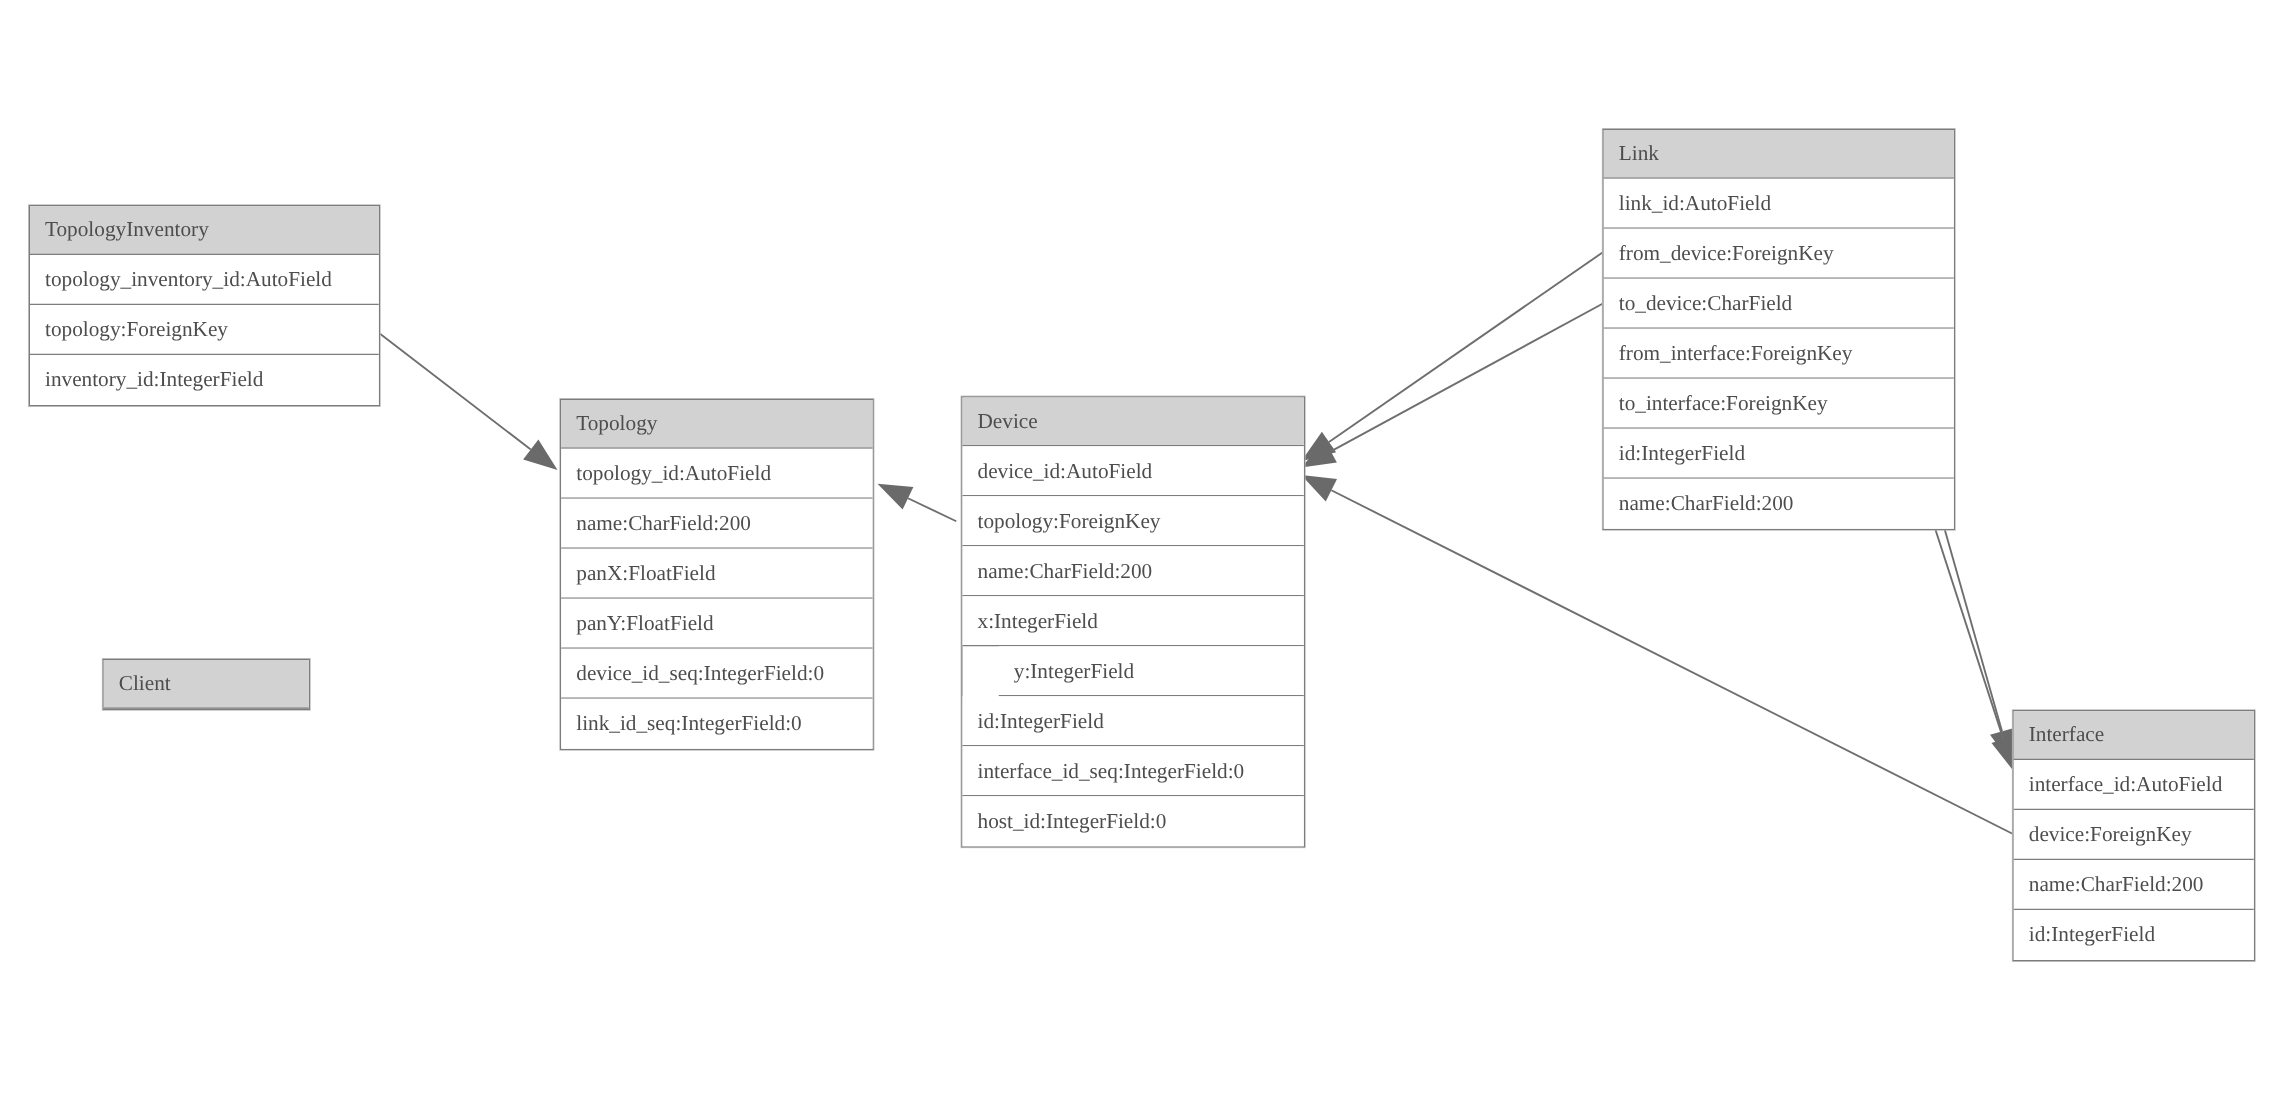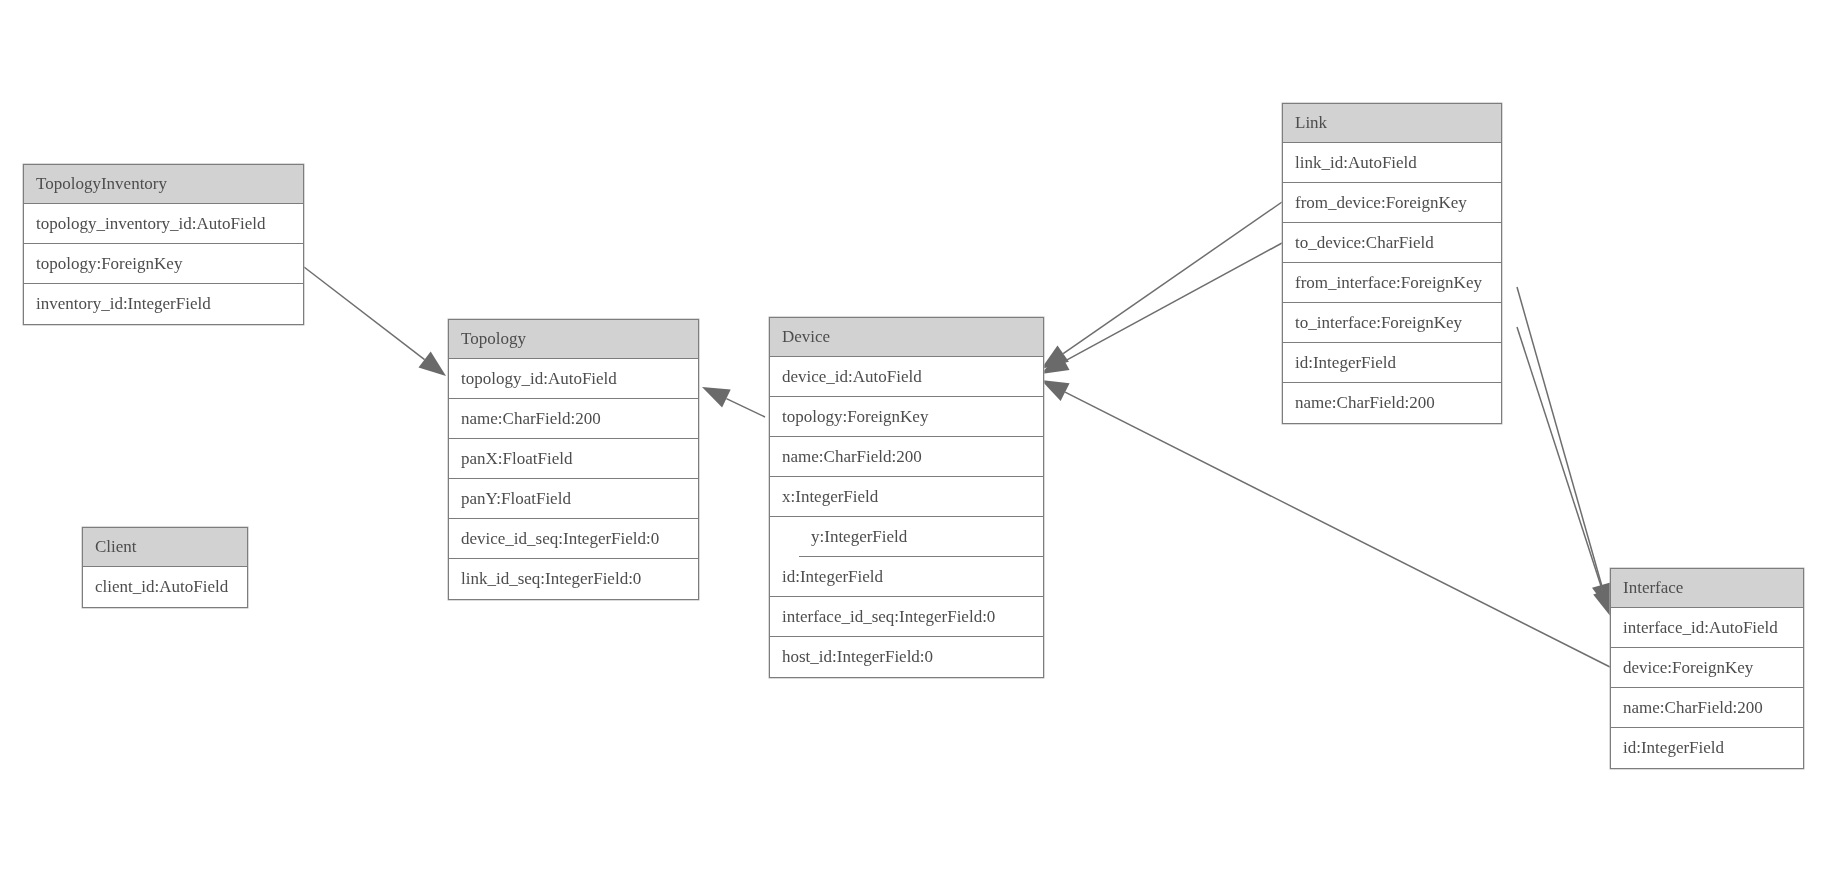--- a/index.html
+++ b/index.html
@@ -89,34 +89,33 @@
       <div class="entity-header" style="background: rgb(210, 210, 210); border-color: rgb(125, 125, 125);">Topology</div>
       <div class="entity-row" style="border-color: rgb(125, 125, 125);">topology_id:AutoField</div>
       <div class="entity-row" style="border-color: rgb(125, 125, 125);">name:CharField:200</div>
       <div class="entity-row" style="border-color: rgb(125, 125, 125);">panX:FloatField</div>
       <div class="entity-row" style="border-color: rgb(125, 125, 125);">panY:FloatField</div>
       <div class="entity-row" style="border-color: rgb(125, 125, 125);">device_id_seq:IntegerField:0</div>
       <div class="entity-row" style="border-color: rgb(125, 125, 125);">link_id_seq:IntegerField:0</div>
     </div>
     <div class="entity" style="left: 82px; top: 527px; width: 166px; border-color: rgb(125, 125, 125); color: rgb(77, 77, 77);">
       <div class="entity-header" style="background: rgb(210, 210, 210); border-color: rgb(125, 125, 125);">Client</div>
-      <div class="entity-row" style="border-color: rgb(125, 125, 125);">client_id:AutoField</div>
     </div>
     <div class="entity" style="left: 769px; top: 317px; width: 275px; border-color: rgb(125, 125, 125); color: rgb(77, 77, 77);">
       <div class="entity-header" style="background: rgb(210, 210, 210); border-color: rgb(125, 125, 125);">Device</div>
       <div class="entity-row" style="border-color: rgb(125, 125, 125);">device_id:AutoField</div>
       <div class="entity-row" style="border-color: rgb(125, 125, 125);">topology:ForeignKey</div>
       <div class="entity-row" style="border-color: rgb(125, 125, 125);">name:CharField:200</div>
       <div class="entity-row" style="border-color: rgb(125, 125, 125);">x:IntegerField</div>
       <div class="entity-row" style="border-color: rgb(125, 125, 125); margin-left: 29px;">y:IntegerField</div>
       <div class="entity-row" style="border-color: rgb(125, 125, 125);">id:IntegerField</div>
       <div class="entity-row" style="border-color: rgb(125, 125, 125);">interface_id_seq:IntegerField:0</div>
       <div class="entity-row" style="border-color: rgb(125, 125, 125);">host_id:IntegerField:0</div>
     </div>
-    <div class="entity" style="left: 1282px; top: 103px; width: 220px; border-color: rgb(125, 125, 125); color: rgb(77, 77, 77);">
+    <div class="entity" style="left: 1282px; top: 103px; width: 282px; border-color: rgb(125, 125, 125); color: rgb(77, 77, 77);">
       <div class="entity-header" style="background: rgb(210, 210, 210); border-color: rgb(125, 125, 125);">Link</div>
       <div class="entity-row" style="border-color: rgb(125, 125, 125);">link_id:AutoField</div>
       <div class="entity-row" style="border-color: rgb(125, 125, 125);">from_device:ForeignKey</div>
       <div class="entity-row" style="border-color: rgb(125, 125, 125);">to_device:CharField</div>
       <div class="entity-row" style="border-color: rgb(125, 125, 125);">from_interface:ForeignKey</div>
       <div class="entity-row" style="border-color: rgb(125, 125, 125);">to_interface:ForeignKey</div>
       <div class="entity-row" style="border-color: rgb(125, 125, 125);">id:IntegerField</div>
       <div class="entity-row" style="border-color: rgb(125, 125, 125);">name:CharField:200</div>
     </div>
     <div class="entity" style="left: 1610px; top: 568px; width: 194px; border-color: rgb(125, 125, 125); color: rgb(77, 77, 77);">

